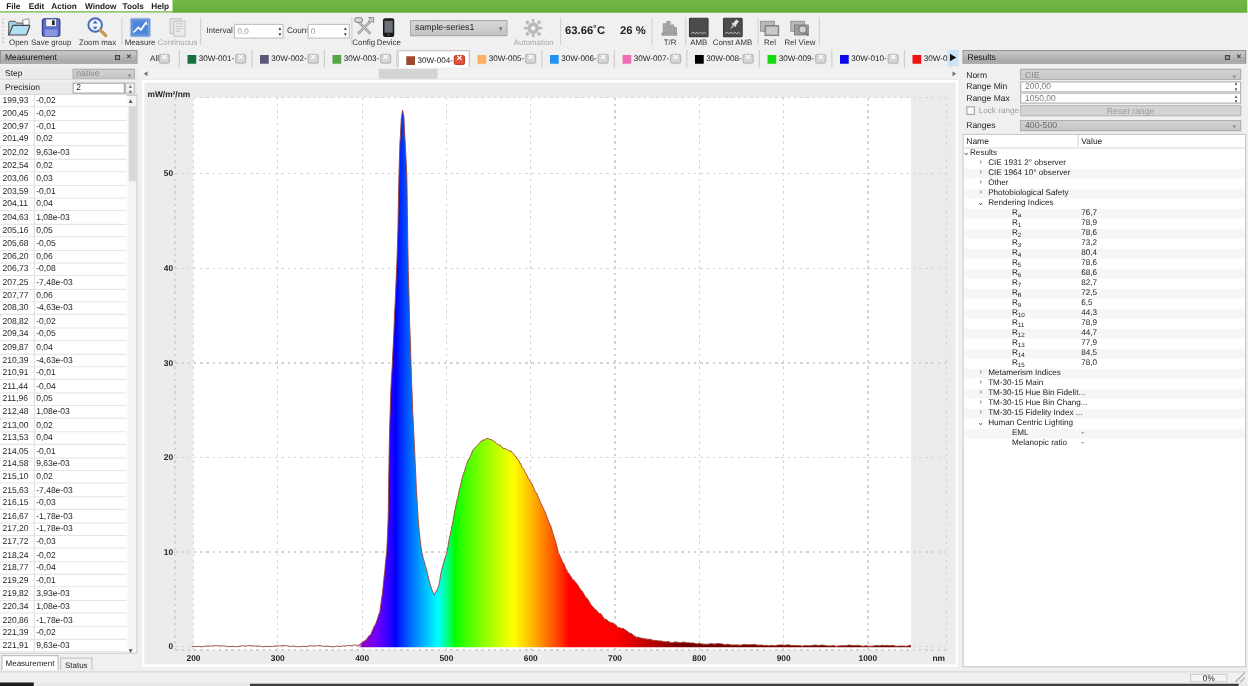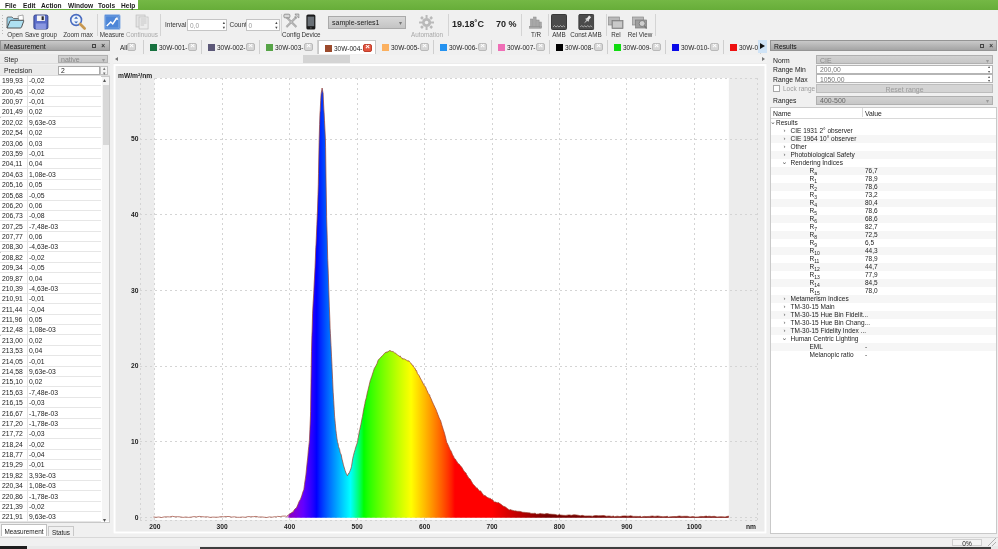--- a/index.html
+++ b/index.html
@@ -240,22 +240,22 @@
           <line x1="12.8" y1="9.8" x2="15" y2="12.5" stroke="#777" stroke-width="1.3"></line>
         </svg>
       </div>
       <div class="tbl" style="color:#333">Rel View</div>
     </div>
 <span class="tlab" style="left:165px;top:10px">Interval</span>
 <div class="tinp" style="left:187px;top:8px;width:40px">0,0<span class="ispin">▴<br>▾</span></div>
 <span class="tlab" style="left:229.5px;top:10px">Count</span>
 <div class="tinp" style="left:245.5px;top:8px;width:34px">0<span class="ispin">▴<br>▾</span></div>
 <div class="tdrop" style="left:328px;top:5px;width:78px">sample-series1</div>
-<span class="bigtemp" style="left:452px;top:8px">19.18˚C</span>
-<span class="bigtemp" style="left:496px;top:8px">70 %</span>
+<span class="bigtemp" style="left:452px;top:8px">63.66˚C</span>
+<span class="bigtemp" style="left:496px;top:8px">26 %</span>
 </div>
 
 <svg width="654" height="471" style="position:absolute;left:113px;top:63px">
 <defs>
       <linearGradient id="spec" gradientUnits="userSpaceOnUse" x1="163.2" y1="0" x2="433.0" y2="0">
 <stop offset="0.0000" stop-color="#810081" stop-opacity="0"></stop>
 <stop offset="0.0125" stop-color="#880092" stop-opacity="0"></stop>
 <stop offset="0.0250" stop-color="#8b00a2" stop-opacity="0"></stop>
 <stop offset="0.0375" stop-color="#8c00b2" stop-opacity="0"></stop>
 <stop offset="0.0500" stop-color="#8900c2"></stop>

